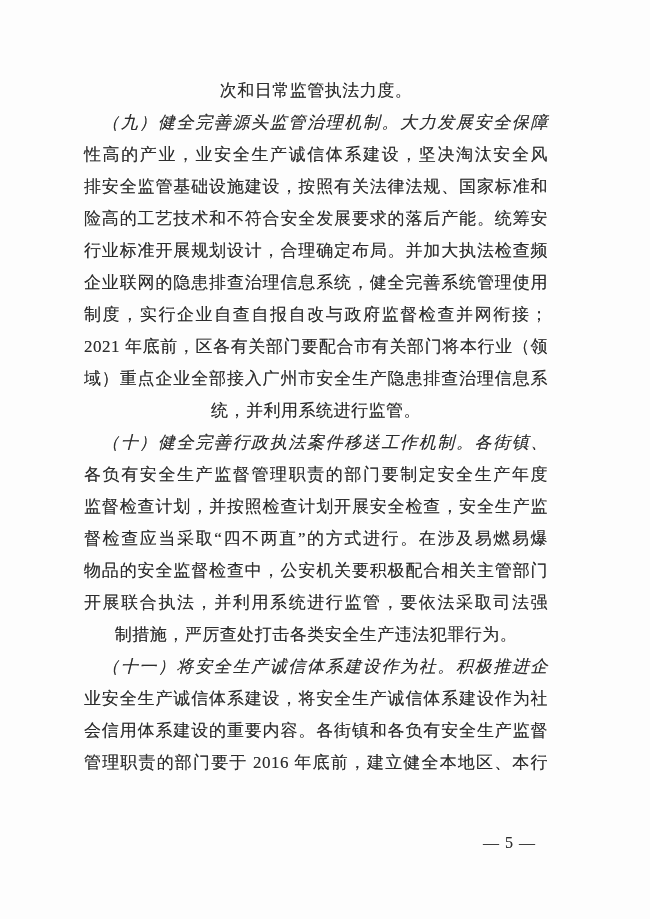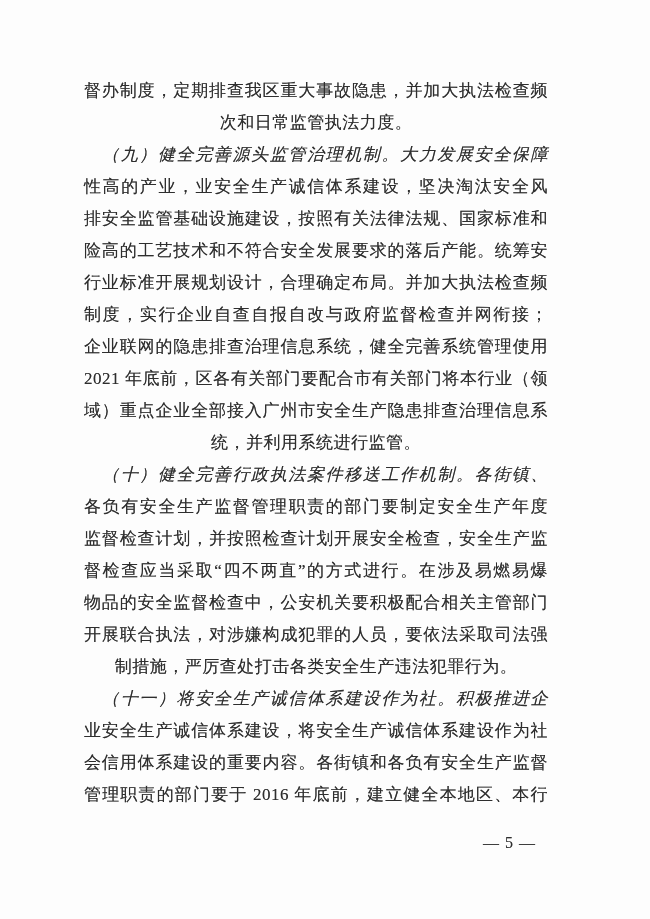--- a/index.html
+++ b/index.html
@@ -61,42 +61,41 @@
     text-shadow: 0 0 0.5px rgba(40,40,40,0.55);
     white-space: nowrap;
   }
 </style>
 </head>
 <body>
 
 <div class="page">
   <div class="doc-body">
       <div class="paragraph">
-        <div class="line just">督办制度，定期排查我区重大事故隐患，并加大执法检查频</div>
         <div class="line">次和日常监管执法力度。</div>
       </div>
       <div class="paragraph">
         <div class="line just indent">（九）健全完善源头监管治理机制。大力发展安全保障</div>
         <div class="line just">性高的产业，业安全生产诚信体系建设，坚决淘汰安全风</div>
         <div class="line just">排安全监管基础设施建设，按照有关法律法规、国家标准和</div>
         <div class="line just">险高的工艺技术和不符合安全发展要求的落后产能。统筹安</div>
         <div class="line just">行业标准开展规划设计，合理确定布局。并加大执法检查频</div>
+        <div class="line just">企业联网的隐患排查治理信息系统，健全完善系统管理使用</div>
         <div class="line just">制度，实行企业自查自报自改与政府监督检查并网衔接；</div>
-        <div class="line just">企业联网的隐患排查治理信息系统，健全完善系统管理使用</div>
         <div class="line just">2021 年底前，区各有关部门要配合市有关部门将本行业（领</div>
         <div class="line just">域）重点企业全部接入广州市安全生产隐患排查治理信息系</div>
         <div class="line">统，并利用系统进行监管。</div>
       </div>
       <div class="paragraph">
         <div class="line just indent">（十）健全完善行政执法案件移送工作机制。各街镇、</div>
         <div class="line just">各负有安全生产监督管理职责的部门要制定安全生产年度</div>
         <div class="line just">监督检查计划，并按照检查计划开展安全检查，安全生产监</div>
         <div class="line just">督检查应当采取“四不两直”的方式进行。在涉及易燃易爆</div>
         <div class="line just">物品的安全监督检查中，公安机关要积极配合相关主管部门</div>
-        <div class="line just">开展联合执法，对涉嫌构成犯罪的人员，要依法采取司法强</div>
+        <div class="line just">开展联合执法，并利用系统进行监管，要依法采取司法强</div>
         <div class="line">制措施，严厉查处打击各类安全生产违法犯罪行为。</div>
       </div>
       <div class="paragraph">
         <div class="line just indent">（十一）将安全生产诚信体系建设作为社。积极推进企</div>
         <div class="line just">业安全生产诚信体系建设，将安全生产诚信体系建设作为社</div>
         <div class="line just">会信用体系建设的重要内容。各街镇和各负有安全生产监督</div>
         <div class="line just">管理职责的部门要于 2016 年底前，建立健全本地区、本行</div>
       </div>
     </div>
   <div class="page-footer">— 5 —</div>

